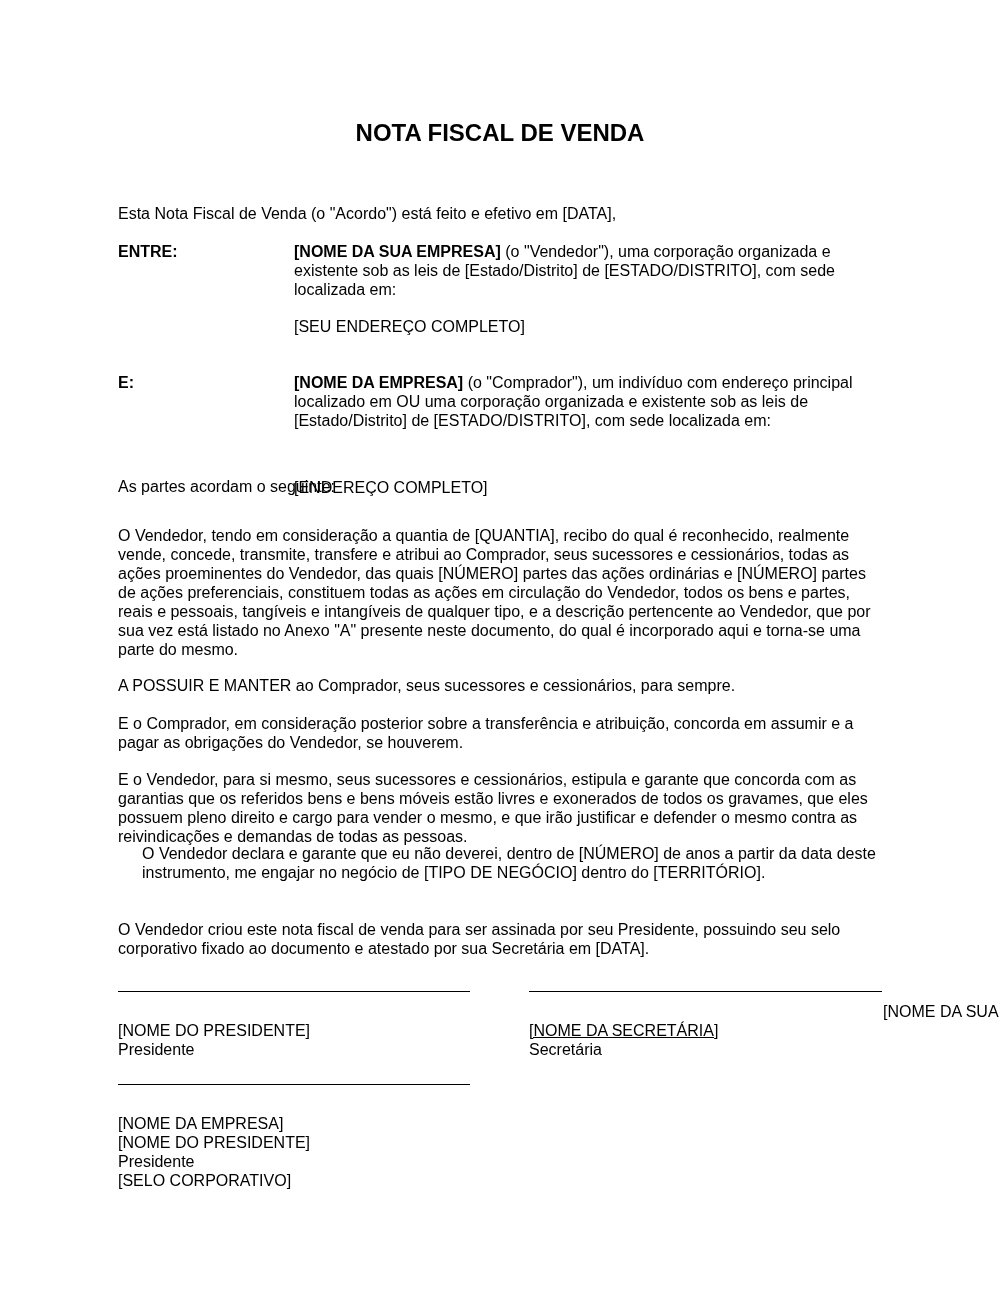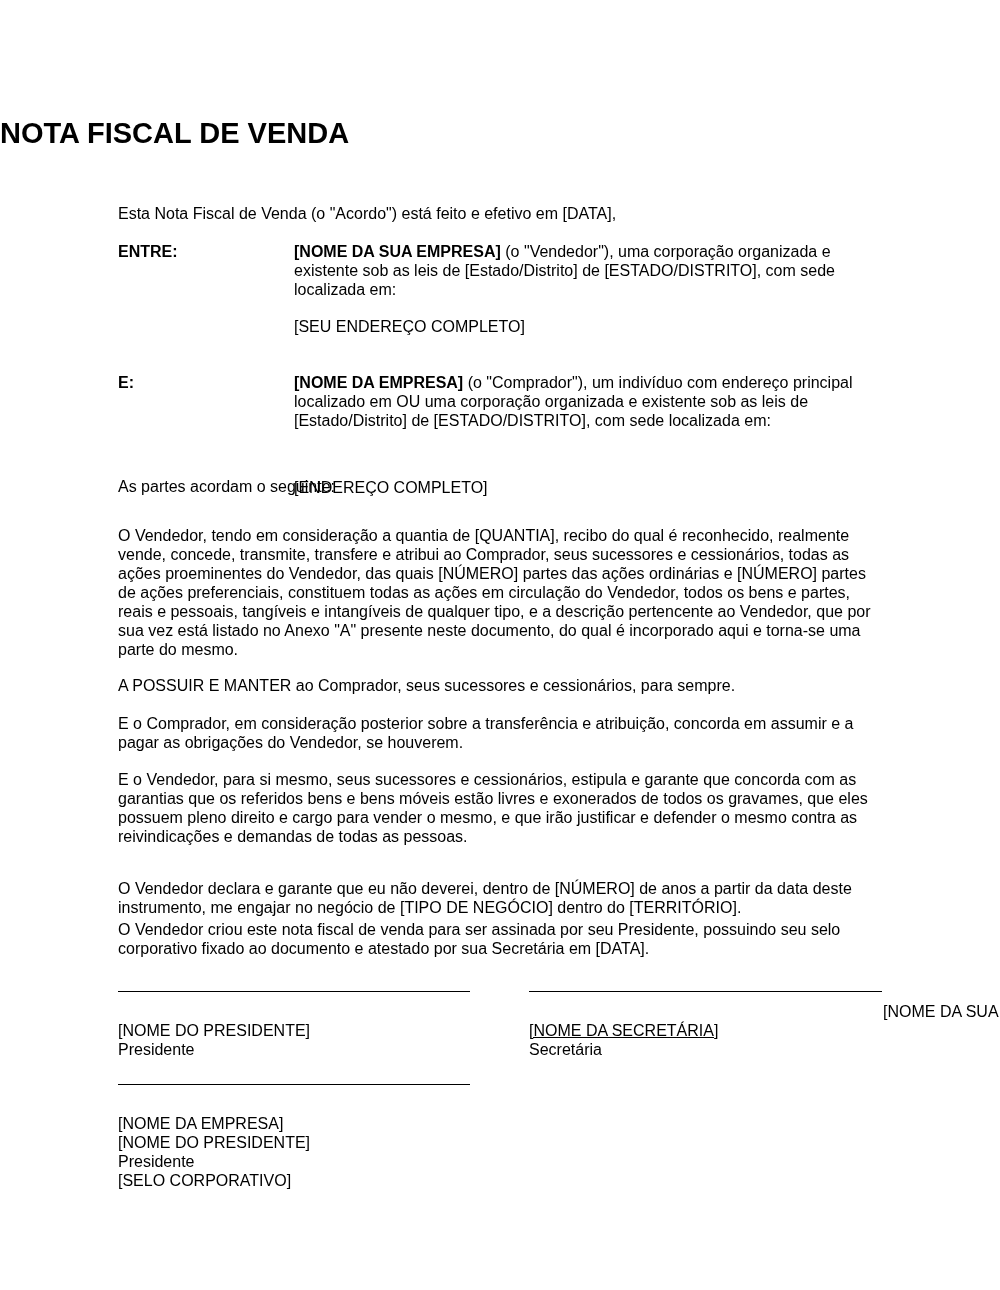--- a/index.html
+++ b/index.html
@@ -2,22 +2,22 @@
 <html><head>
 <meta charset="utf-8">
 <style>
   html, body { margin: 0; padding: 0; background: #ffffff; }
   body {
     width: 1000px; height: 1290px; position: relative; overflow: hidden;
     font-family: "Liberation Sans", sans-serif; color: #000; font-size: 16px;
   }
   .abs { position: absolute; }
   .title {
-    left: 0; width: 1000px; top: 116px; text-align: left;
-    font-weight: bold; font-size: 29px; line-height: 34px;
+    left: 0; width: 1000px; top: 116px; text-align: center;
+    font-weight: bold; font-size: 24px; line-height: 34px;
   }
   .p { left: 118px; width: 770px; line-height: 19px; }
   .label { left: 118px; font-weight: bold; line-height: 19px; }
   .party { left: 294px; width: 580px; line-height: 19px; }
   .b { font-weight: bold; margin-top: 46px; }
   .sigline { height: 0; border-top: 1px solid #000; }
   .sig { line-height: 19px; margin-top: 27px; }
 </style>
 </head>
 <body>
@@ -37,21 +37,21 @@
   <span class="b">[NOME DA EMPRESA]</span><span> (o "Comprador"), um indivíduo com endereço principal localizado em OU uma corporação organizada e existente sob as leis de [Estado/Distrito] de [ESTADO/DISTRITO], com sede localizada em:</span>
 </div>
 <div class="abs party" style="top:450px;margin-top:28px;">[ENDEREÇO COMPLETO]</div>
 
 <div class="abs p" style="top:477px;">As partes acordam o seguinte:</div>
 
 <div class="abs p" style="top:526px;">O Vendedor, tendo em consideração a quantia de [QUANTIA], recibo do qual é reconhecido, realmente vende, concede, transmite, transfere e atribui ao Comprador, seus sucessores e cessionários, todas as ações proeminentes do Vendedor, das quais [NÚMERO] partes das ações ordinárias e [NÚMERO] partes de ações preferenciais, constituem todas as ações em circulação do Vendedor, todos os bens e partes, reais e pessoais, tangíveis e intangíveis de qualquer tipo, e a descrição pertencente ao Vendedor, que por sua vez está listado no Anexo "A" presente neste documento, do qual é incorporado aqui e torna-se uma parte do mesmo.</div>
 <div class="abs p" style="top:676px;">A POSSUIR E MANTER ao Comprador, seus sucessores e cessionários, para sempre.</div>
 <div class="abs p" style="top:714px;">E o Comprador, em consideração posterior sobre a transferência e atribuição, concorda em assumir e a pagar as obrigações do Vendedor, se houverem.</div>
 <div class="abs p" style="top:770px;">E o Vendedor, para si mesmo, seus sucessores e cessionários, estipula e garante que concorda com as garantias que os referidos bens e bens móveis estão livres e exonerados de todos os gravames, que eles possuem pleno direito e cargo para vender o mesmo, e que irão justificar e defender o mesmo contra as reivindicações e demandas de todas as pessoas.</div>
-<div class="abs p" style="top:879px;">O Vendedor declara e garante que eu não deverei, dentro de [NÚMERO] de anos a partir da data deste instrumento, me engajar no negócio de [TIPO DE NEGÓCIO] dentro do [TERRITÓRIO].</div>
+<div class="abs p" style="top:844px;margin-left:24px;">O Vendedor declara e garante que eu não deverei, dentro de [NÚMERO] de anos a partir da data deste instrumento, me engajar no negócio de [TIPO DE NEGÓCIO] dentro do [TERRITÓRIO].</div>
 <div class="abs p" style="top:920px;">O Vendedor criou este nota fiscal de venda para ser assinada por seu Presidente, possuindo seu selo corporativo fixado ao documento e atestado por sua Secretária em [DATA].</div>
 
 <div class="abs sigline" style="left:118px; width:352px; top:991px;"></div>
 <div class="abs sig" style="left:118px; top:994px;">[NOME DO PRESIDENTE]</div>
 <div class="abs sig" style="left:118px; top:1013px;">Presidente</div>
 
 <div class="abs sigline" style="left:529px; width:353px; top:991px;"></div>
 <div class="abs sig" style="left:883px; top:975px; white-space:nowrap;">[NOME DA SUA</div>
 <div class="abs sig" style="left:529px; top:994px;text-decoration:underline;">[NOME DA SECRETÁRIA]</div>
 <div class="abs sig" style="left:529px; top:1013px;">Secretária</div>

